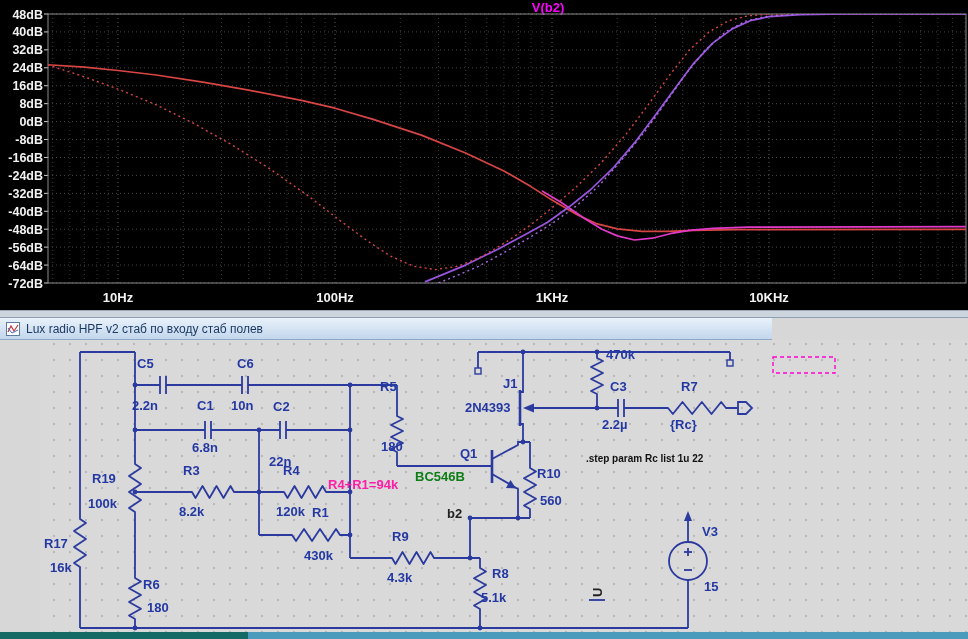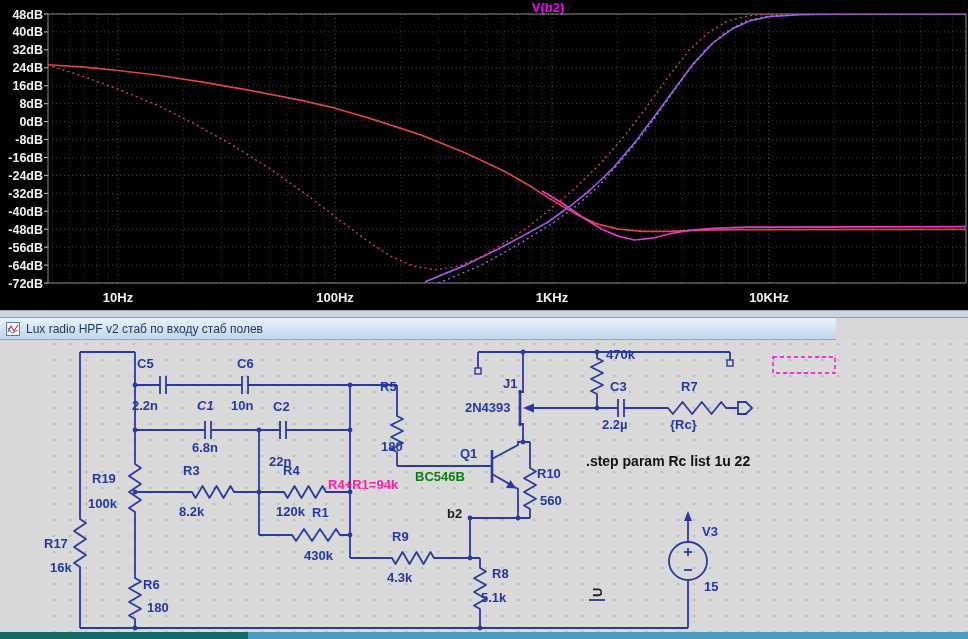--- a/index.html
+++ b/index.html
@@ -1,32 +1,32 @@
 <!DOCTYPE html>
 <html><head>
 <meta charset="utf-8">
 <style>
   html,body{margin:0;padding:0;background:#d7d7d7;width:968px;height:639px;overflow:hidden;
             font-family:"Liberation Sans",sans-serif;}
   .plot{position:relative;width:968px;height:310px;background:#000;}
   .plot svg{position:absolute;left:0;top:0;}
   .splitter{width:968px;height:8px;background:#ccd4de;border-top:1px solid #9fa9b6;border-bottom:1px solid #8fa0b5;box-sizing:border-box;}
-  .titlebar{width:836px;height:22px;box-sizing:border-box;display:flex;align-items:center;gap:6px;
+  .titlebar{width:772px;height:22px;box-sizing:border-box;display:flex;align-items:center;gap:6px;
             padding-left:6px;background:linear-gradient(#e9f2fb,#c2d6ec);border-bottom:1px solid #8ea8c4;
             font-size:12px;color:#1c3a63;}
   .schematic{position:relative;width:968px;height:292px;overflow:hidden;background:#d9d9d9;
              background-image:radial-gradient(circle,#b9b9b9 0.9px,transparent 1.1px);
              background-size:16px 16px;background-position:6px 12px;margin-left:40px;}
   .schematic svg{position:absolute;left:0;top:0;}
   #labels{position:absolute;left:0;top:0;width:100%;height:100%;}
   .lbl{position:absolute;font-size:13px;font-weight:700;line-height:1;white-space:pre;}
   .lbl.ref,.lbl.val{color:#2438a3;}
   .lbl.dev{color:#0e7d16;}
   .lbl.note{color:#ff1ea6;}
-  .lbl.dir{color:#111;font-size:14px;}
+  .lbl.dir{color:#111;font-size:10px;}
   .lbl.net{color:#222;}
   .lbl.rot{transform:rotate(-90deg);transform-origin:left top;}
   .statusbar{width:968px;height:7px;display:flex;}
   .statusbar .s-left{width:248px;background:#156a66;}
   .statusbar .s-right{flex:1;background:#4b9bbd;}
 </style>
 </head>
 <body>
 
 <div class="plot">
@@ -257,21 +257,21 @@
       <circle cx="440" cy="628" r="2.4" fill="#2b3a9e" stroke="none"></circle>
       <circle cx="95" cy="628" r="2.4" fill="#2b3a9e" stroke="none"></circle>
       <rect x="435" y="368" width="6" height="6" fill="none" stroke="#2b3a9e" stroke-width="1.4"></rect>
       <rect x="687" y="360" width="6" height="6" fill="none" stroke="#2b3a9e" stroke-width="1.4"></rect>
     </svg>
   <div id="labels">
       <div class="lbl ref" style="left: 97px; top: 17px;">C5</div>
       <div class="lbl val" style="left: 92px; top: 59px;">2.2n</div>
       <div class="lbl ref" style="left: 197px; top: 17px;">C6</div>
       <div class="lbl val" style="left: 191px; top: 59px;">10n</div>
-      <div class="lbl ref" style="left: 157px; top: 59px; font-style: italic;">C1</div>
+      <div class="lbl ref" style="left: 157px; top: 59px;">C1</div>
       <div class="lbl val" style="left: 152px; top: 101px;">6.8n</div>
       <div class="lbl ref" style="left: 233px; top: 60px;">C2</div>
       <div class="lbl val" style="left: 229px; top: 115px;">22n</div>
       <div class="lbl ref" style="left: 340px; top: 40px;">R5</div>
       <div class="lbl val" style="left: 341px; top: 100px;">180</div>
       <div class="lbl ref" style="left: 143px; top: 124px;">R3</div>
       <div class="lbl val" style="left: 139px; top: 165px;">8.2k</div>
       <div class="lbl ref" style="left: 243px; top: 124px;">R4</div>
       <div class="lbl val" style="left: 236px; top: 165px;">120k</div>
       <div class="lbl note" style="left: 288px; top: 138px;">R4+R1=94k</div>

